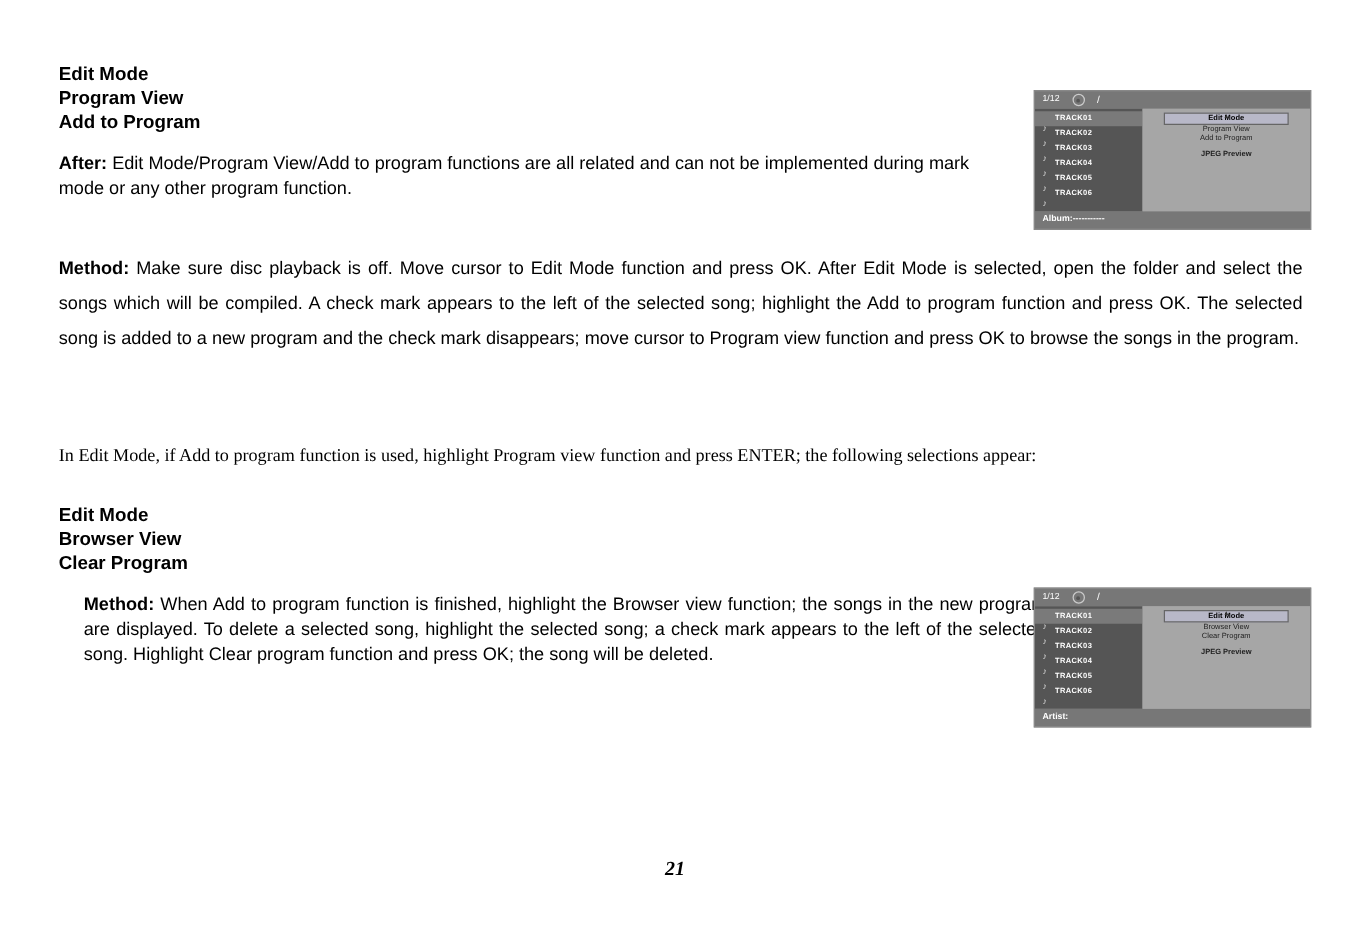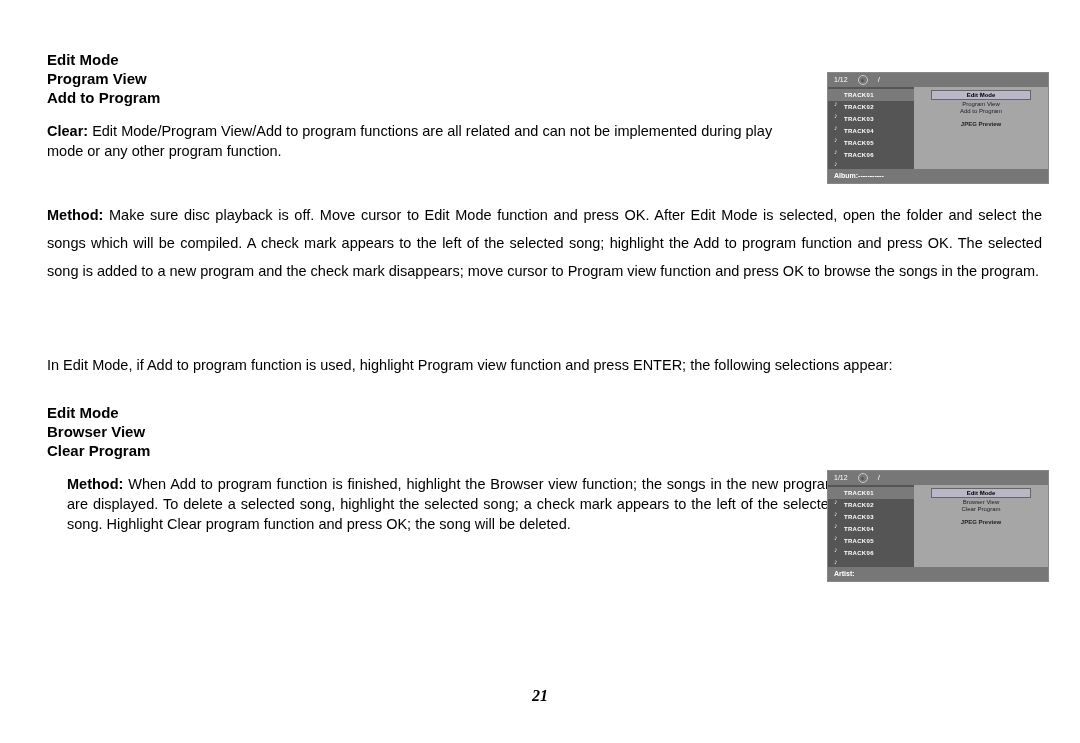--- a/index.html
+++ b/index.html
@@ -35,20 +35,21 @@
     line-height: 28px;
     width: 995px;
     margin-bottom: 70px;
     text-align: justify;
   }
   .mid-para {
     font-size: 14.5px;
     line-height: 20px;
     width: 995px;
     margin-bottom: 28px;
+    font-family: Liberation Serif, serif;
   }
   .heading-block-2 {
     font-weight: bold;
     font-size: 15px;
     line-height: 19px;
     margin-bottom: 14px;
   }
   .method-block-2 {
     font-size: 14.5px;
     line-height: 20px;
@@ -183,21 +184,21 @@
 
 <div class="page">
 
   <div class="heading-block">
     <div>Edit Mode</div>
     <div>Program View</div>
     <div>Add to Program</div>
   </div>
 
   <div class="notice-block">
-    <span class="bold">Clear:</span><span> Edit Mode/Program View/Add to program functions are all related and can not be implemented during play mode or any other program function.</span>
+    <span class="bold">After:</span><span> Edit Mode/Program View/Add to program functions are all related and can not be implemented during mark mode or any other program function.</span>
   </div>
 
   <div class="method-block-1">
     <span class="bold">Method:</span><span> Make sure disc playback is off. Move cursor to Edit Mode function and press OK. After Edit Mode is selected, open the folder and select the songs which will be compiled. A check mark appears to the left of the selected song; highlight the  Add to program function and press OK. The selected song is added to a new program and the check mark disappears; move cursor to Program view  function and press OK to browse the songs in the program.</span>
   </div>
 
   <div class="mid-para">In Edit Mode, if Add to program function is used, highlight Program view function and press ENTER; the following selections appear:</div>
 
   <div class="heading-block-2">
     <div>Edit Mode</div>

